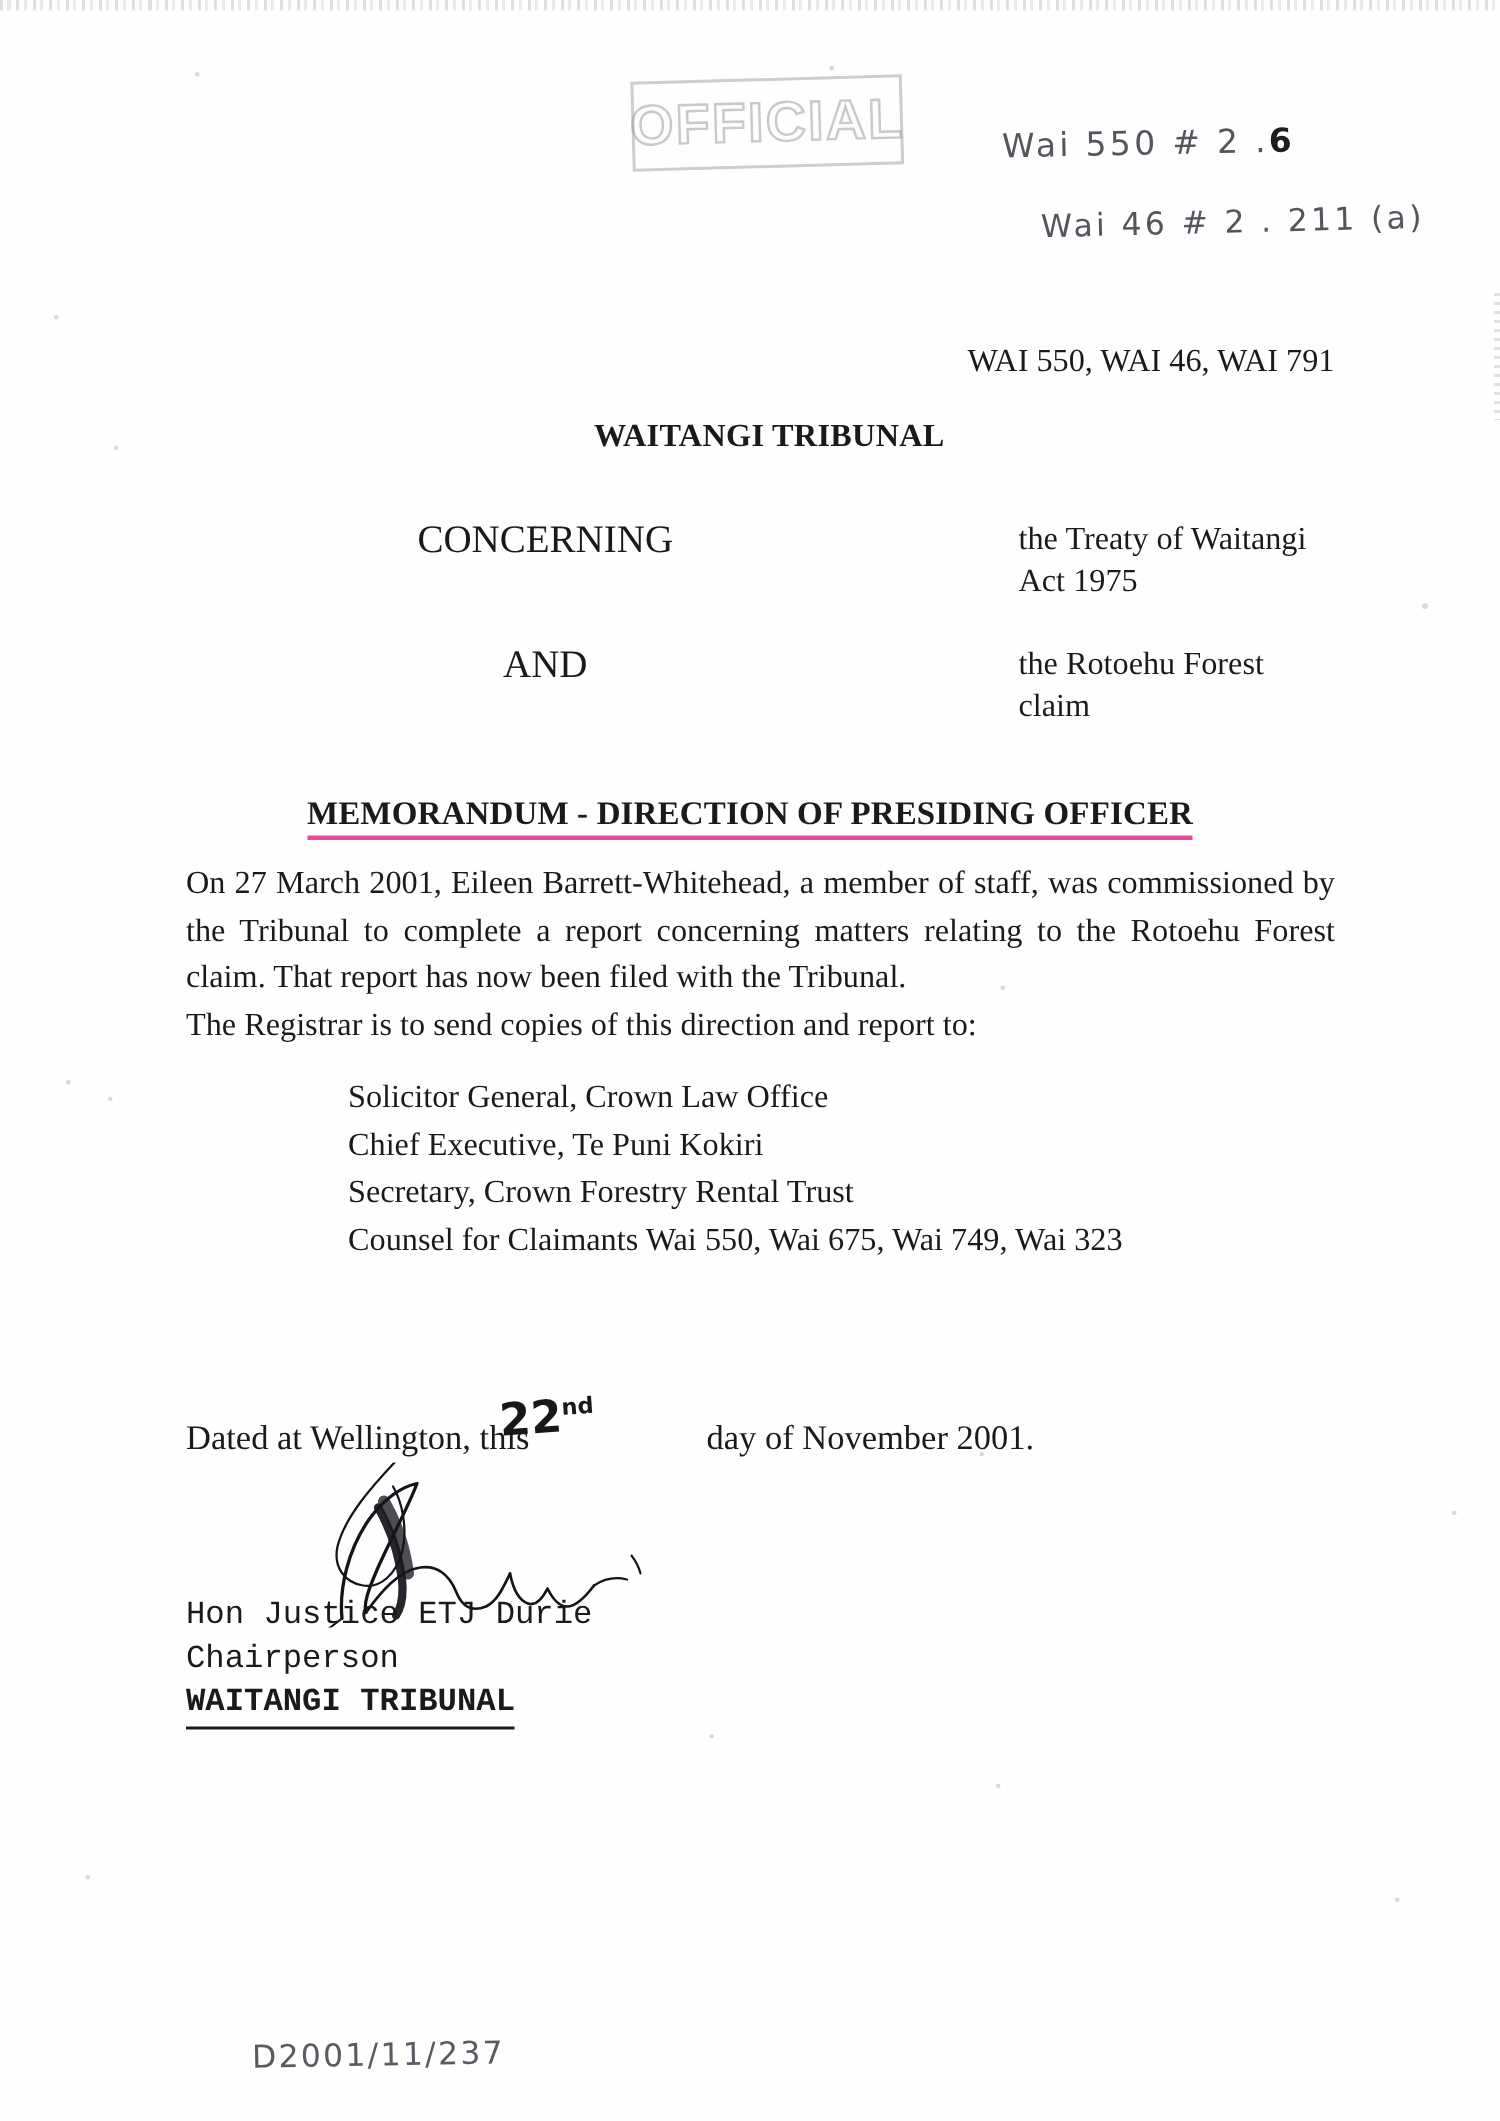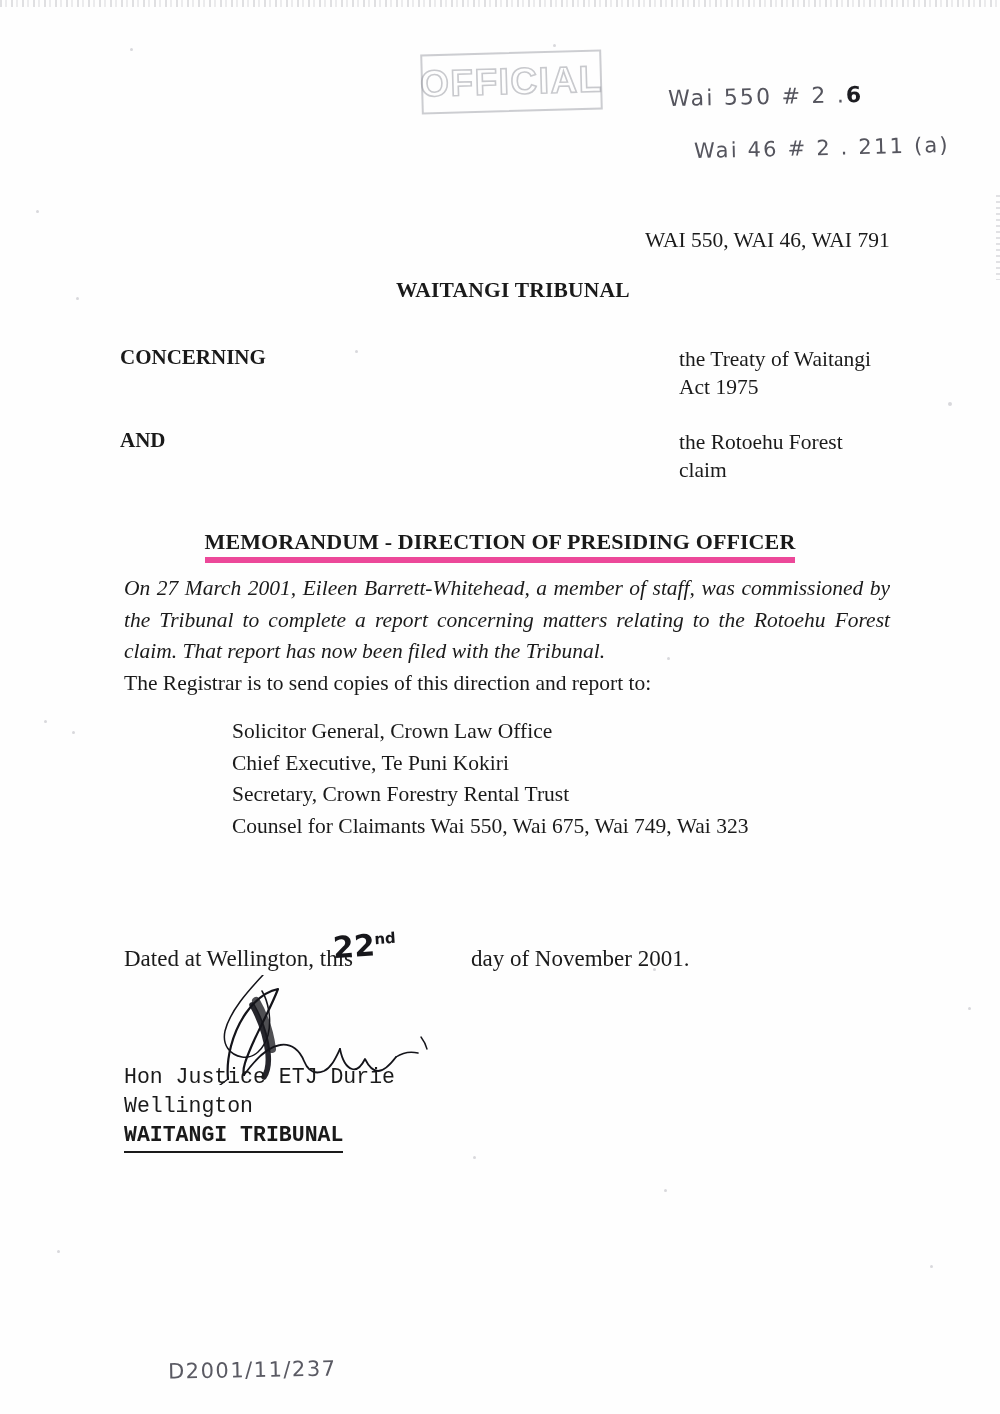--- a/index.html
+++ b/index.html
@@ -149,23 +149,23 @@
     left: 120px;
     top: 345px;
     width: 790px;
   }
   .party-row {
     display: flex;
     margin-bottom: 26px;
   }
   .party-label {
     width: 487px;
-    text-align: left;
-    font-size: 21px;
-    font-weight: 700;
+    text-align: center;
+    font-size: 26px;
+    font-weight: 400;
     padding-right: 0;
     box-sizing: border-box;
     white-space: nowrap;
   }
   .party-value {
     padding-left: 72px;
     font-size: 21.5px;
     line-height: 1.32;
   }
 
@@ -173,33 +173,33 @@
     position: absolute;
     left: 0;
     top: 529px;
     width: 1000px;
     text-align: center;
     font-size: 22px;
     font-weight: 700;
     letter-spacing: 0.1px;
   }
   .doc-title span {
-    border-bottom: 6px solid #ec4899;
+    border-bottom: 3px solid #ec4899;
     padding-bottom: 3px;
   }
 
   .para {
     position: absolute;
     left: 124px;
     width: 766px;
     font-size: 21.5px;
     line-height: 1.47;
     text-align: justify;
   }
-  .para-1 { top: 573px; font-style: italic; }
+  .para-1 { top: 573px; }
   .para-2 { top: 668px; text-align: left; }
 
   .recipients {
     position: absolute;
     left: 232px;
     top: 716px;
     font-size: 21.5px;
     line-height: 1.47;
   }
   .recipients div { white-space: nowrap; }
@@ -327,19 +327,19 @@
       <path d="M76,100 C86,86 98,72 112,70 C124,68 132,76 136,86 C140,96 146,100 156,96 C164,92 168,82 172,74" stroke-width="1.8"></path>
       <path d="M172,74 C174,84 178,92 184,94 C190,96 194,90 197,84 C200,90 204,96 210,96 C216,96 222,90 228,82" stroke-width="1.8"></path>
       <path d="M228,82 C234,78 242,76 250,78" stroke-width="1.5"></path>
       <path d="M253,62 C256,66 258,70 259,74" stroke-width="1.4"></path>
       <path d="M60,104 C50,112 38,120 26,124" stroke-width="1.4"></path>
     </g>
   </svg>
 
   <div class="signoff">
     <div>Hon Justice ETJ Durie</div>
-    <div>Wellington</div>
+    <div>Chairperson</div>
     <div><span class="org">WAITANGI TRIBUNAL</span></div>
   </div>
 
   <div class="hand hand-ref">D2001/11/237</div>
 
 </div>
 
 </body></html>

